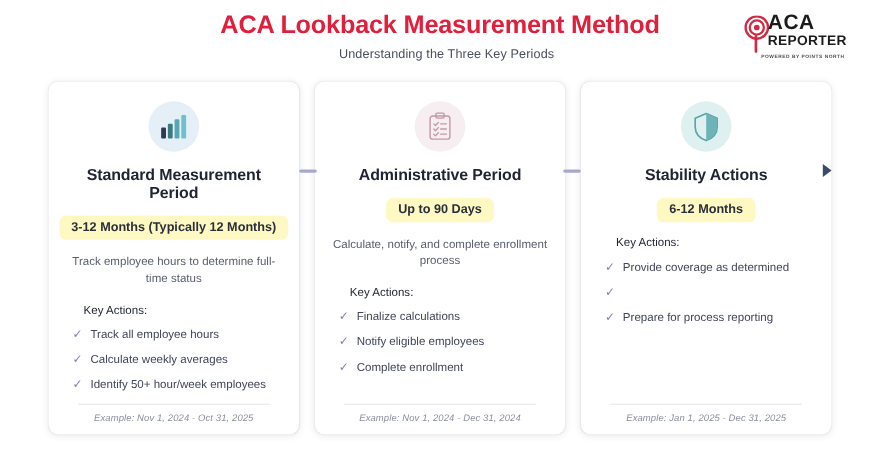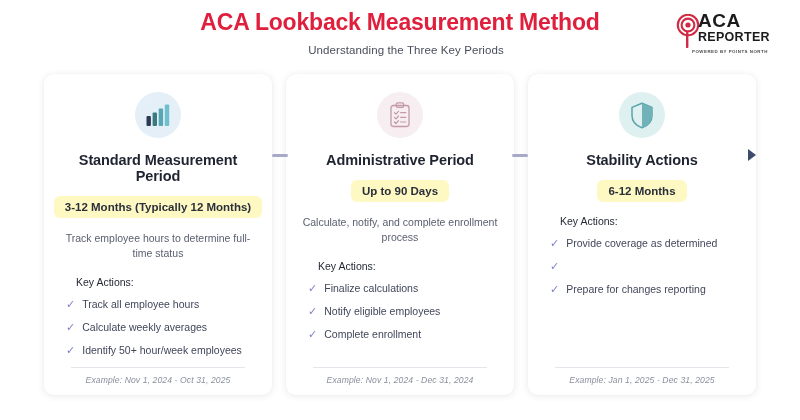--- a/index.html
+++ b/index.html
@@ -319,21 +319,21 @@
     <div class="actions">
       <div class="action">
         <span class="check">✓</span>
         <span>Provide coverage as determined</span>
       </div>
       <div class="action">
         <span class="check">✓</span>
       </div>
       <div class="action">
         <span class="check">✓</span>
-        <span>Prepare for changes reporting</span>
+        <span>Prepare for process reporting</span>
       </div>
     </div>
     <div class="card-spacer"></div>
     <div class="divider"></div>
     <div class="example">Example: Jan 1, 2025 - Dec 31, 2025</div>
   </div>
 
 </div>
 
 <div class="connector conn-1"></div>

